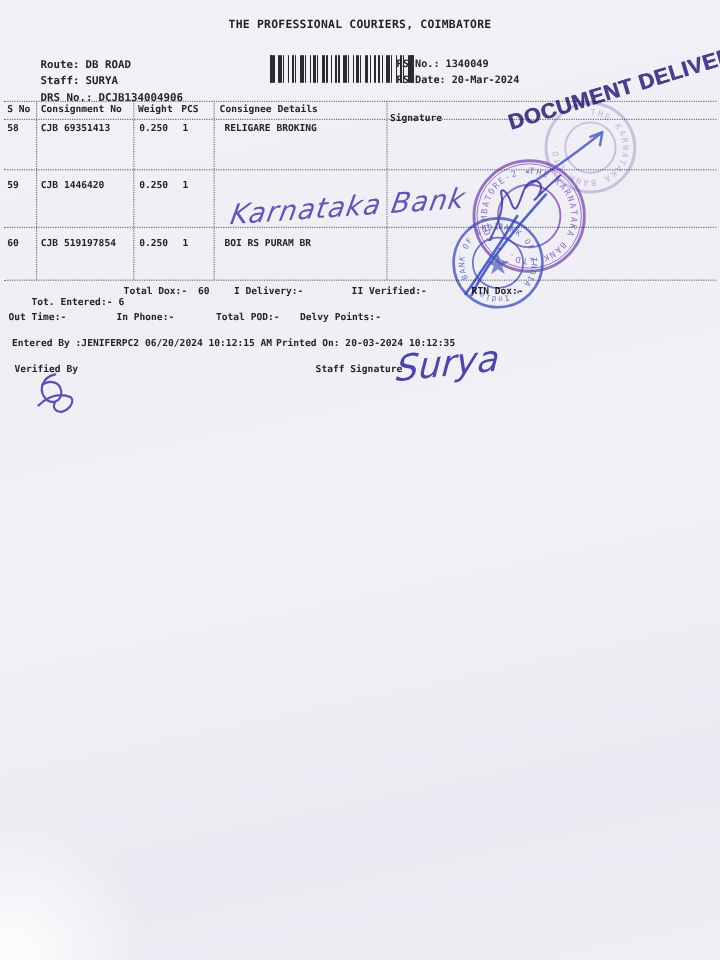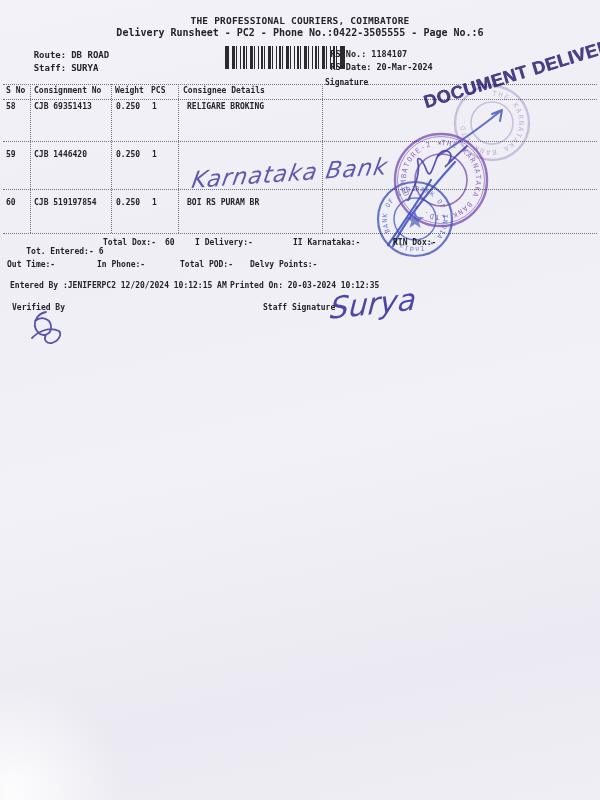--- a/index.html
+++ b/index.html
@@ -41,54 +41,56 @@
     transform:rotate(-6deg) skewX(-10deg);}
   svg{position:absolute;pointer-events:none;}
   #stamps{left:0;top:0;mix-blend-mode:multiply;}
 </style>
 </head>
 <body>
 
 <div id="paper">
 
   <div class="t c" style="top:16px;font-size:9.5px;letter-spacing:.2px">THE PROFESSIONAL COURIERS, COIMBATORE</div>
-  <div class="t c" style="top:27px;font-size:10px">Delivery Runsheet - PC2 - Phone No.:0422-3505555 - Page No.:6</div>
 
   <div class="t" style="left:12px;top:54px;font-size:9px">
     <span>Staff:</span><span class="gap">SURYA</span>
   </div>
   <div class="t" style="left:12px;top:41px;font-size:9px">
     <span>Route:</span><span class="gap">DB ROAD</span>
   </div>
+  <div class="t" style="left:12px;top:68px;font-size:9px">
+    <span>DRS No.:</span><span class="gap">DCJB134004906</span>
+  </div>
 
   <div class="barcode"></div>
 
   <div class="t" style="left:310px;top:41px;font-size:8.5px">
-    <span>RS No.:</span><span class="gap">1184107</span>
+    <span>RS No.:</span><span class="gap">1340049</span>
   </div>
   <div class="t" style="left:310px;top:54px;font-size:8.5px">
     <span>RS Date:</span><span class="gap">20-Mar-2024</span>
   </div>
 
   <div class="hl" style="top:84px"></div>
   <div class="hl" style="top:99px"></div>
   <div class="hl" style="top:141px"></div>
   <div class="hl" style="top:189px"></div>
   <div class="hl" style="top:233px"></div>
   <div class="vl" style="left:30px"></div>
   <div class="vl" style="left:111px"></div>
   <div class="vl" style="left:178px"></div>
   <div class="vl" style="left:322px"></div>
 
   <div class="t" style="left:6px;top:87px">S No</div>
   <div class="t" style="left:34px;top:87px">Consignment No</div>
   <div class="t" style="left:115px;top:87px">Weight</div>
   <div class="t" style="left:151px;top:87px">PCS</div>
   <div class="t" style="left:183px;top:87px">Consignee Details</div>
-  <div class="t" style="left:325px;top:79px">Signature</div>
+  <div class="t" style="left:325px;top:95px">Signature</div>
 
   <div>
     <div class="t" style="left:6px;top:103px">58</div>
     <div class="t" style="left:34px;top:103px">CJB 69351413</div>
     <div class="t" style="left:116px;top:103px">0.250</div>
     <div class="t" style="left:152px;top:103px">1</div>
     <div class="t" style="left:187px;top:103px">RELIGARE BROKING</div>
   </div>
 
   <div>
@@ -108,29 +110,29 @@
   </div>
 
   <div class="hand" id="sig-row59">Karnataka Bank</div>
 
   <div class="t" style="left:7px;top:239px">
     <span>Tot. Entered:-</span><span class="gap">6</span>
   </div>
   <div class="t" style="left:103px;top:239px">Total Dox:-</div>
   <div class="t" style="left:165px;top:239px">60</div>
   <div class="t" style="left:195px;top:239px">I Delivery:-</div>
-  <div class="t" style="left:293px;top:239px">II Karnataka:-</div>
+  <div class="t" style="left:293px;top:239px">II Verified:-</div>
   <div class="t" style="left:393px;top:239px">RTN Dox:-</div>
 
   <div class="t" style="left:7px;top:261px">Out Time:-</div>
   <div class="t" style="left:97px;top:261px">In Phone:-</div>
   <div class="t" style="left:180px;top:261px">Total POD:-</div>
   <div class="t" style="left:250px;top:261px">Delvy Points:-</div>
 
-  <div class="t" style="left:10px;top:282px">Entered By :JENIFERPC2 12/20/2024 10:12:15 AM</div>
+  <div class="t" style="left:10px;top:282px">Entered By :JENIFERPC2 06/20/2024 10:12:15 AM</div>
   <div class="t" style="left:230px;top:282px">Printed On: 20-03-2024 10:12:35</div>
   <div class="t" style="left:12px;top:304px">Verified By</div>
   <div class="t" style="left:263px;top:304px">Staff Signature</div>
 
   <div class="hand" id="sig-staff">Surya</div>
 
   <svg width="46" height="42" viewBox="0 0 46 42" style="left:22px;top:308px;mix-blend-mode:multiply">
     <path d="M24,4 C14,6 10,16 15,23 C20,30 30,27 29,18 C28,10 19,8 13,13 M10,30 C18,22 28,19 37,23 C40,26 37,33 30,35 C25,36 21,32 24,27" fill="none" stroke="#4338a8" stroke-width="1.8" stroke-linecap="round" opacity=".85"></path>
   </svg>
 

